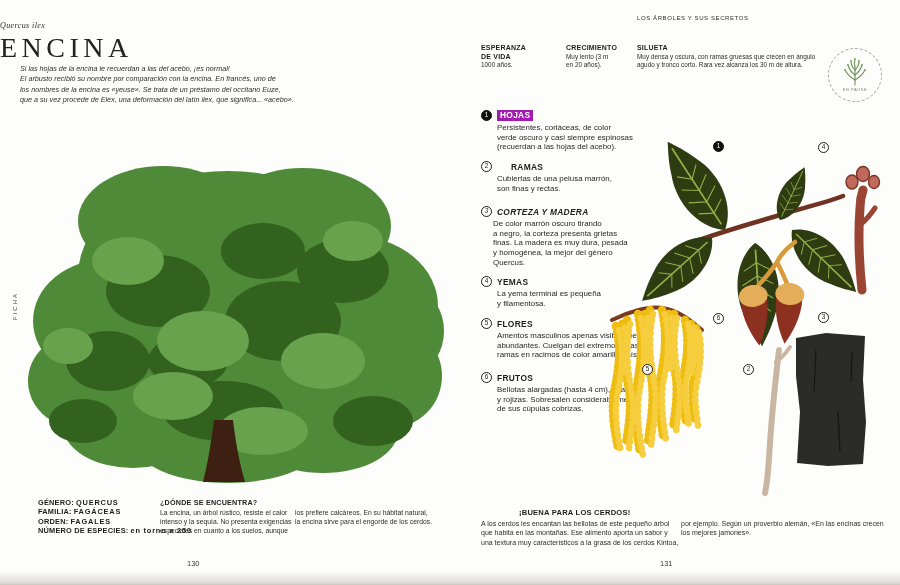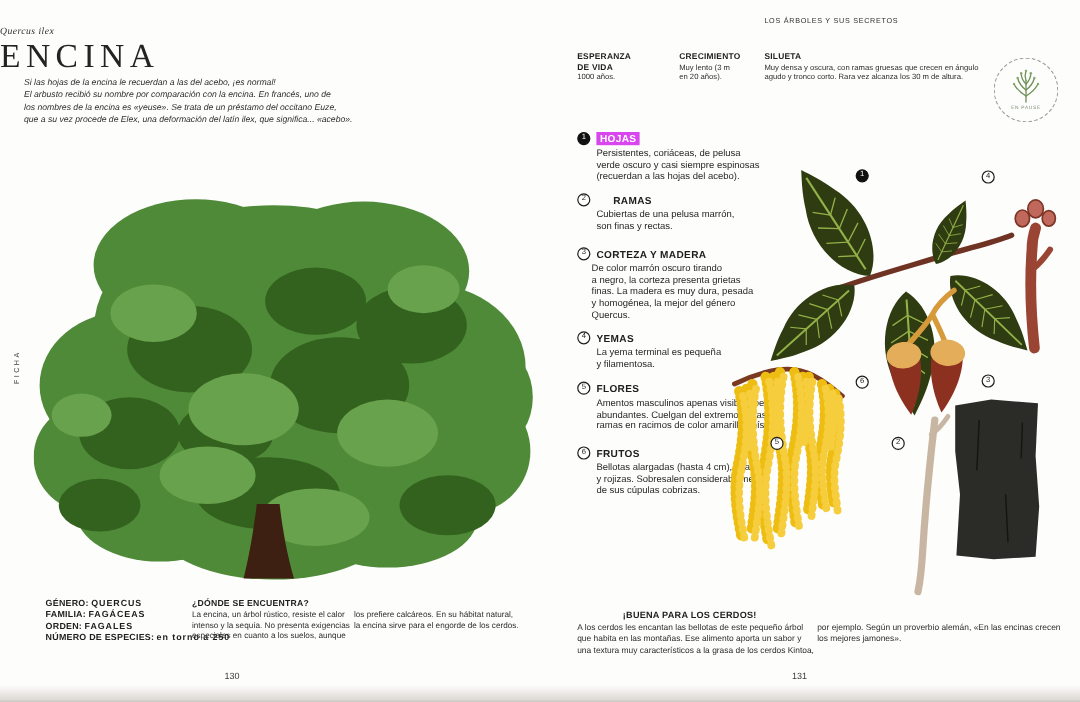--- a/index.html
+++ b/index.html
@@ -22,21 +22,21 @@
   .tax .val { letter-spacing:.8px;font-weight:bold; }
 
   .small-head { font-weight:bold; font-size:7.2px; letter-spacing:.2px; }
   .small-text { font-size:6.8px; line-height:8.9px; color:#2c2c2a; }
 
   .info-head { font-weight:bold; font-size:7px; line-height:8.6px; letter-spacing:.2px; }
   .info-text { font-size:6.4px; line-height:8.6px; color:#2c2c2a; }
 
   .sec-head { font-weight:bold; font-size:8.4px; letter-spacing:.3px; }
   .sec-text { font-size:7.9px; line-height:9.7px; color:#272725; }
-  .chip { background:#d946ef; color:#ffffff; padding:0px 3px 1px; }
+  .chip { background:#a21caf; color:#ffffff; padding:0px 3px 1px; }
 
   .marker {
     width:11px; height:11px; box-sizing:border-box;
     border:1px solid #1d1d1b; border-radius:50%; background:#fff;
     display:flex; align-items:center; justify-content:center;
     font-size:6.4px; line-height:1; color:#1d1d1b; flex:none;
   }
   .marker.filled { background:#111; border-color:#111; color:#fff; }
 
   .pagenum { font-size:7.5px; color:#3a3a38; }
@@ -179,39 +179,39 @@
     </svg>
     <div class="badge-caption">EN PAUSE</div>
   </div>
 
   <div class="abs" style="left:481px; top:110px;">
     <div style="display:flex; align-items:center; gap:5px;">
       <span class="marker filled">1</span>
       <span class="sec-head chip">HOJAS</span>
     </div>
     <div class="sec-text" style="margin:2px 0 0 16px;">
-      <div class="line">Persistentes, coriáceas, de pelusa</div>
+      <div class="line">Persistentes, coriáceas, de color</div>
       <div class="line">verde oscuro y casi siempre espinosas</div>
       <div class="line">(recuerdan a las hojas del acebo).</div>
     </div>
   </div>
 
   <div class="abs" style="left:481px; top:161px;">
     <div style="display:flex; align-items:center; gap:19px;">
       <span class="marker">2</span>
       <span class="sec-head">RAMAS</span>
     </div>
     <div class="sec-text" style="margin:2px 0 0 16px;">
       <div class="line">Cubiertas de una pelusa marrón,</div>
       <div class="line">son finas y rectas.</div>
     </div>
   </div>
 
   <div class="abs" style="left:481px; top:206px;">
-    <div style="display:flex; align-items:center; gap:5px;">
+    <div style="display:flex; align-items:center; gap:5px;font-style:italic;">
       <span class="marker">3</span>
       <span class="sec-head">CORTEZA Y MADERA</span>
     </div>
     <div class="sec-text" style="margin:2px 0 0 12px;">
       <div class="line">De color marrón oscuro tirando</div>
       <div class="line">a negro, la corteza presenta grietas</div>
       <div class="line">finas. La madera es muy dura, pesada</div>
       <div class="line">y homogénea, la mejor del género</div>
       <div class="line">Quercus.</div>
     </div>

